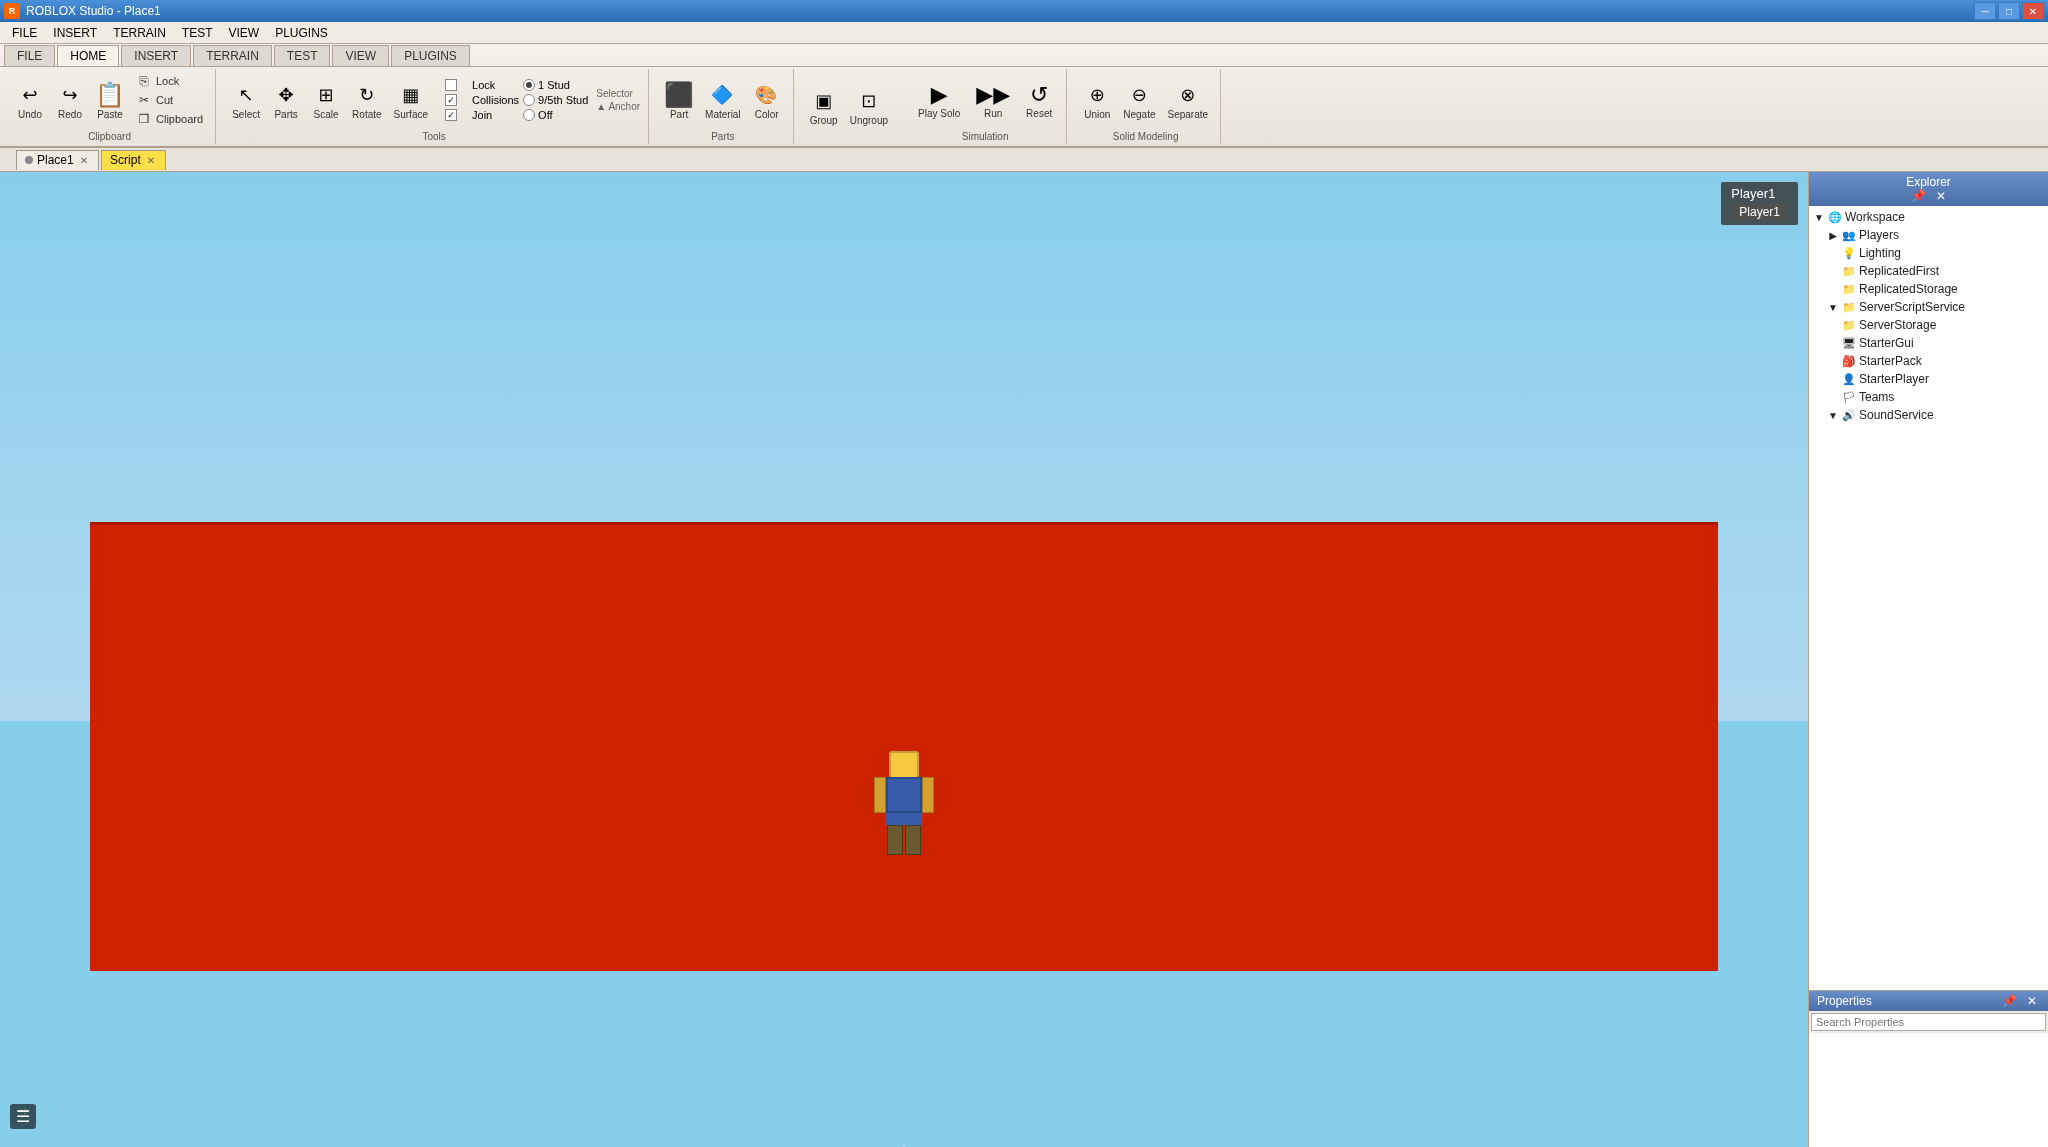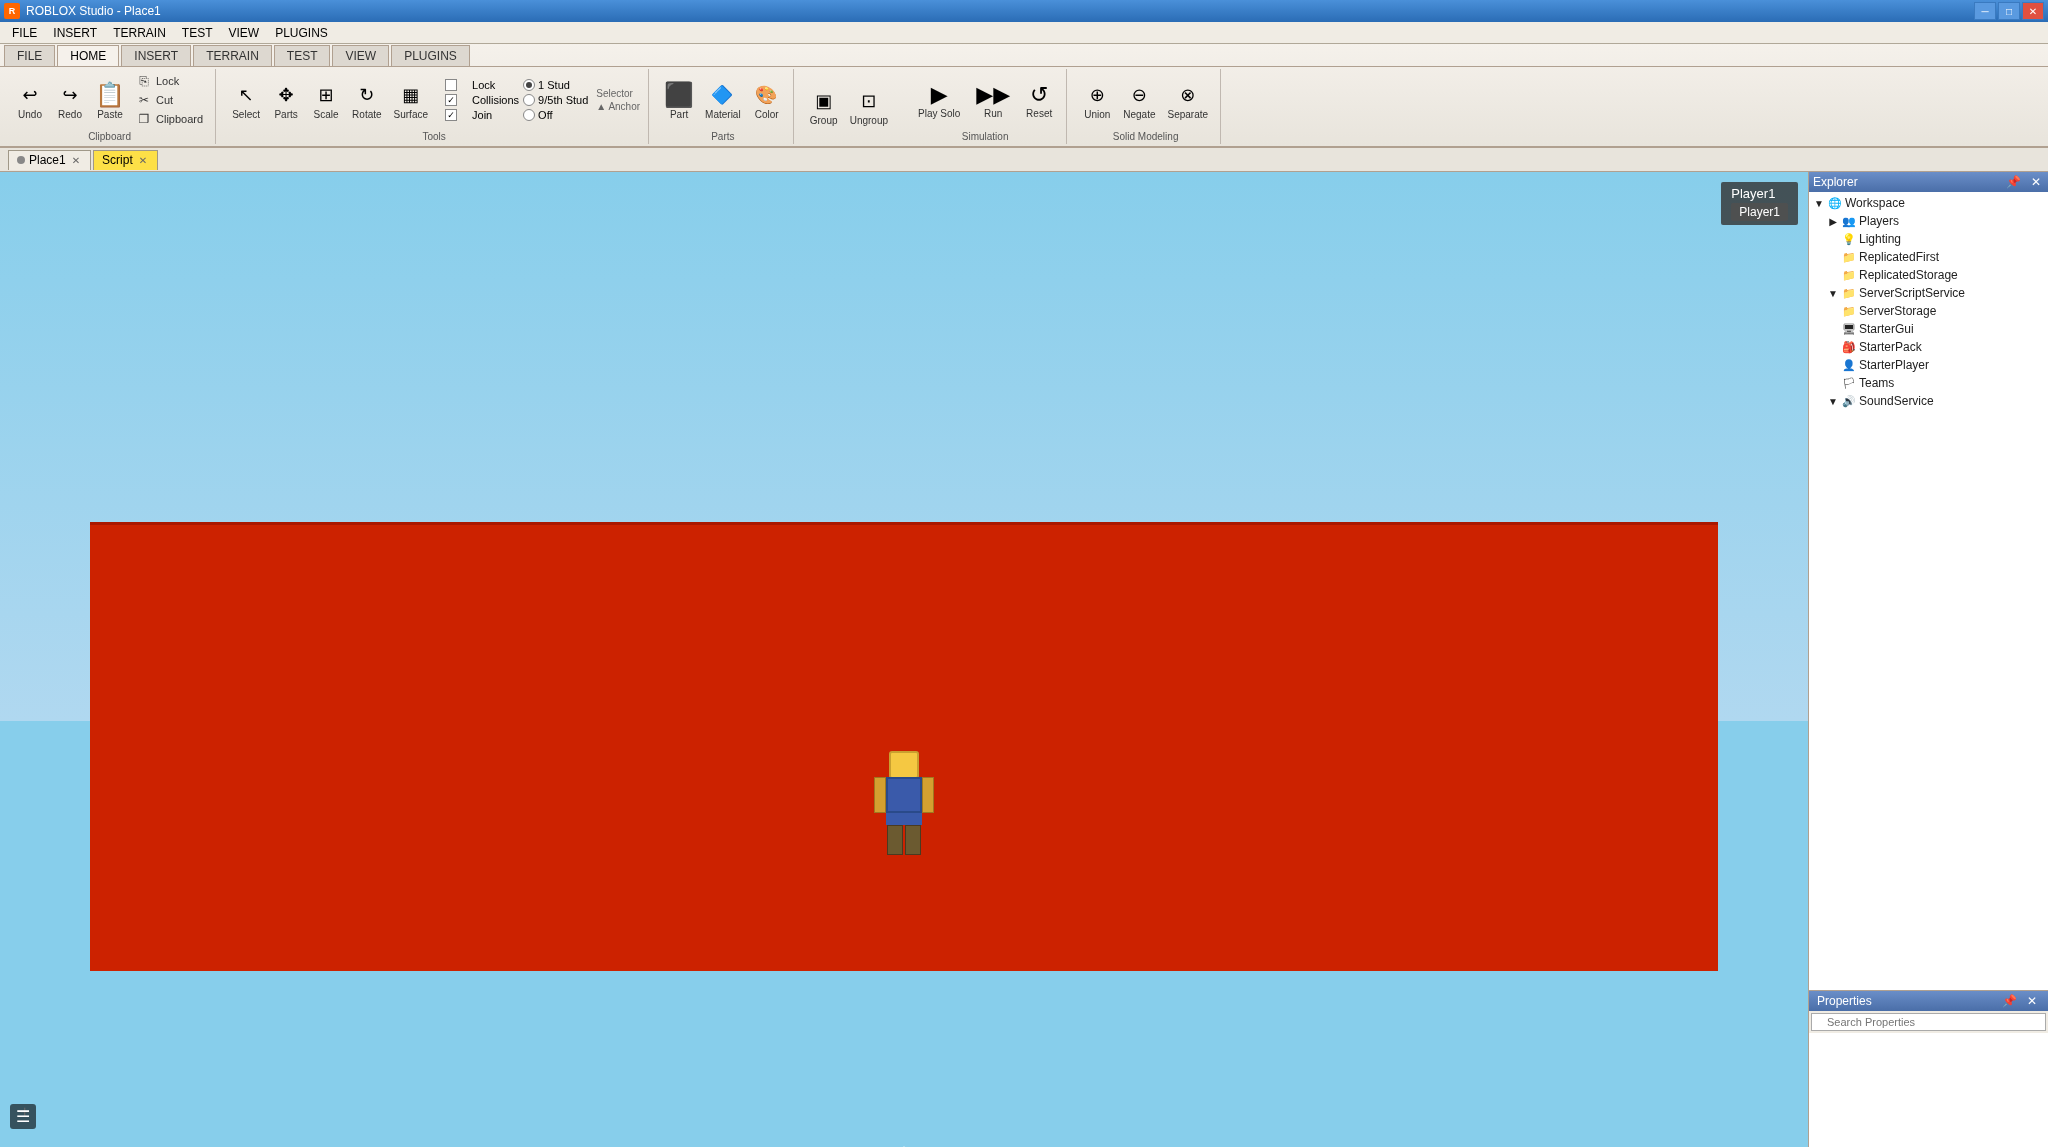--- a/index.html
+++ b/index.html
@@ -225,21 +225,21 @@
       border-bottom: 10px solid rgba(255,255,255,0.7);
     }
 
     
     #tab-bar {
       background: #e8e4dc;
       height: 24px;
       display: flex;
       align-items: center;
       border-bottom: 1px solid #b0a090;
-      padding: 0 8px;
+      padding: 0 16px;
       gap: 2px;
     }
     .editor-tab {
       display: flex;
       align-items: center;
       gap: 4px;
       padding: 2px 8px;
       background: #fde047;
       border: 1px solid #a09888;
       border-bottom: none;
@@ -266,20 +266,21 @@
       border-bottom: 1px solid #b0a090;
     }
     #explorer-header {
       background: linear-gradient(to bottom, #6a8ec8, #4a6ea8);
       color: white;
       padding: 3px 4px;
       font-size: 12px;
       display: flex;
       align-items: center;
       justify-content: space-between;
+      flex-direction: column;
     }
     #explorer-header-btns { display: flex; gap: 4px; }
     .panel-btn { color: white; cursor: pointer; font-size: 12px; padding: 0 3px; }
     #explorer-tree {
       flex: 1;
       overflow-y: auto;
       background: white;
       padding: 2px 0;
     }
     .tree-item {
@@ -309,21 +310,21 @@
       display: flex;
       align-items: center;
       justify-content: space-between;
     }
     #properties-search {
       padding: 2px;
       background: #f0ece4;
     }
     #properties-search input {
       width: 100%;
-      padding: 2px 15px;
+      padding: 2px 4px;
       font-size: 11px;
       border: 1px solid #aaa;
       background: white;
     }
     #properties-content {
       flex: 1;
       background: white;
     }
 
     

